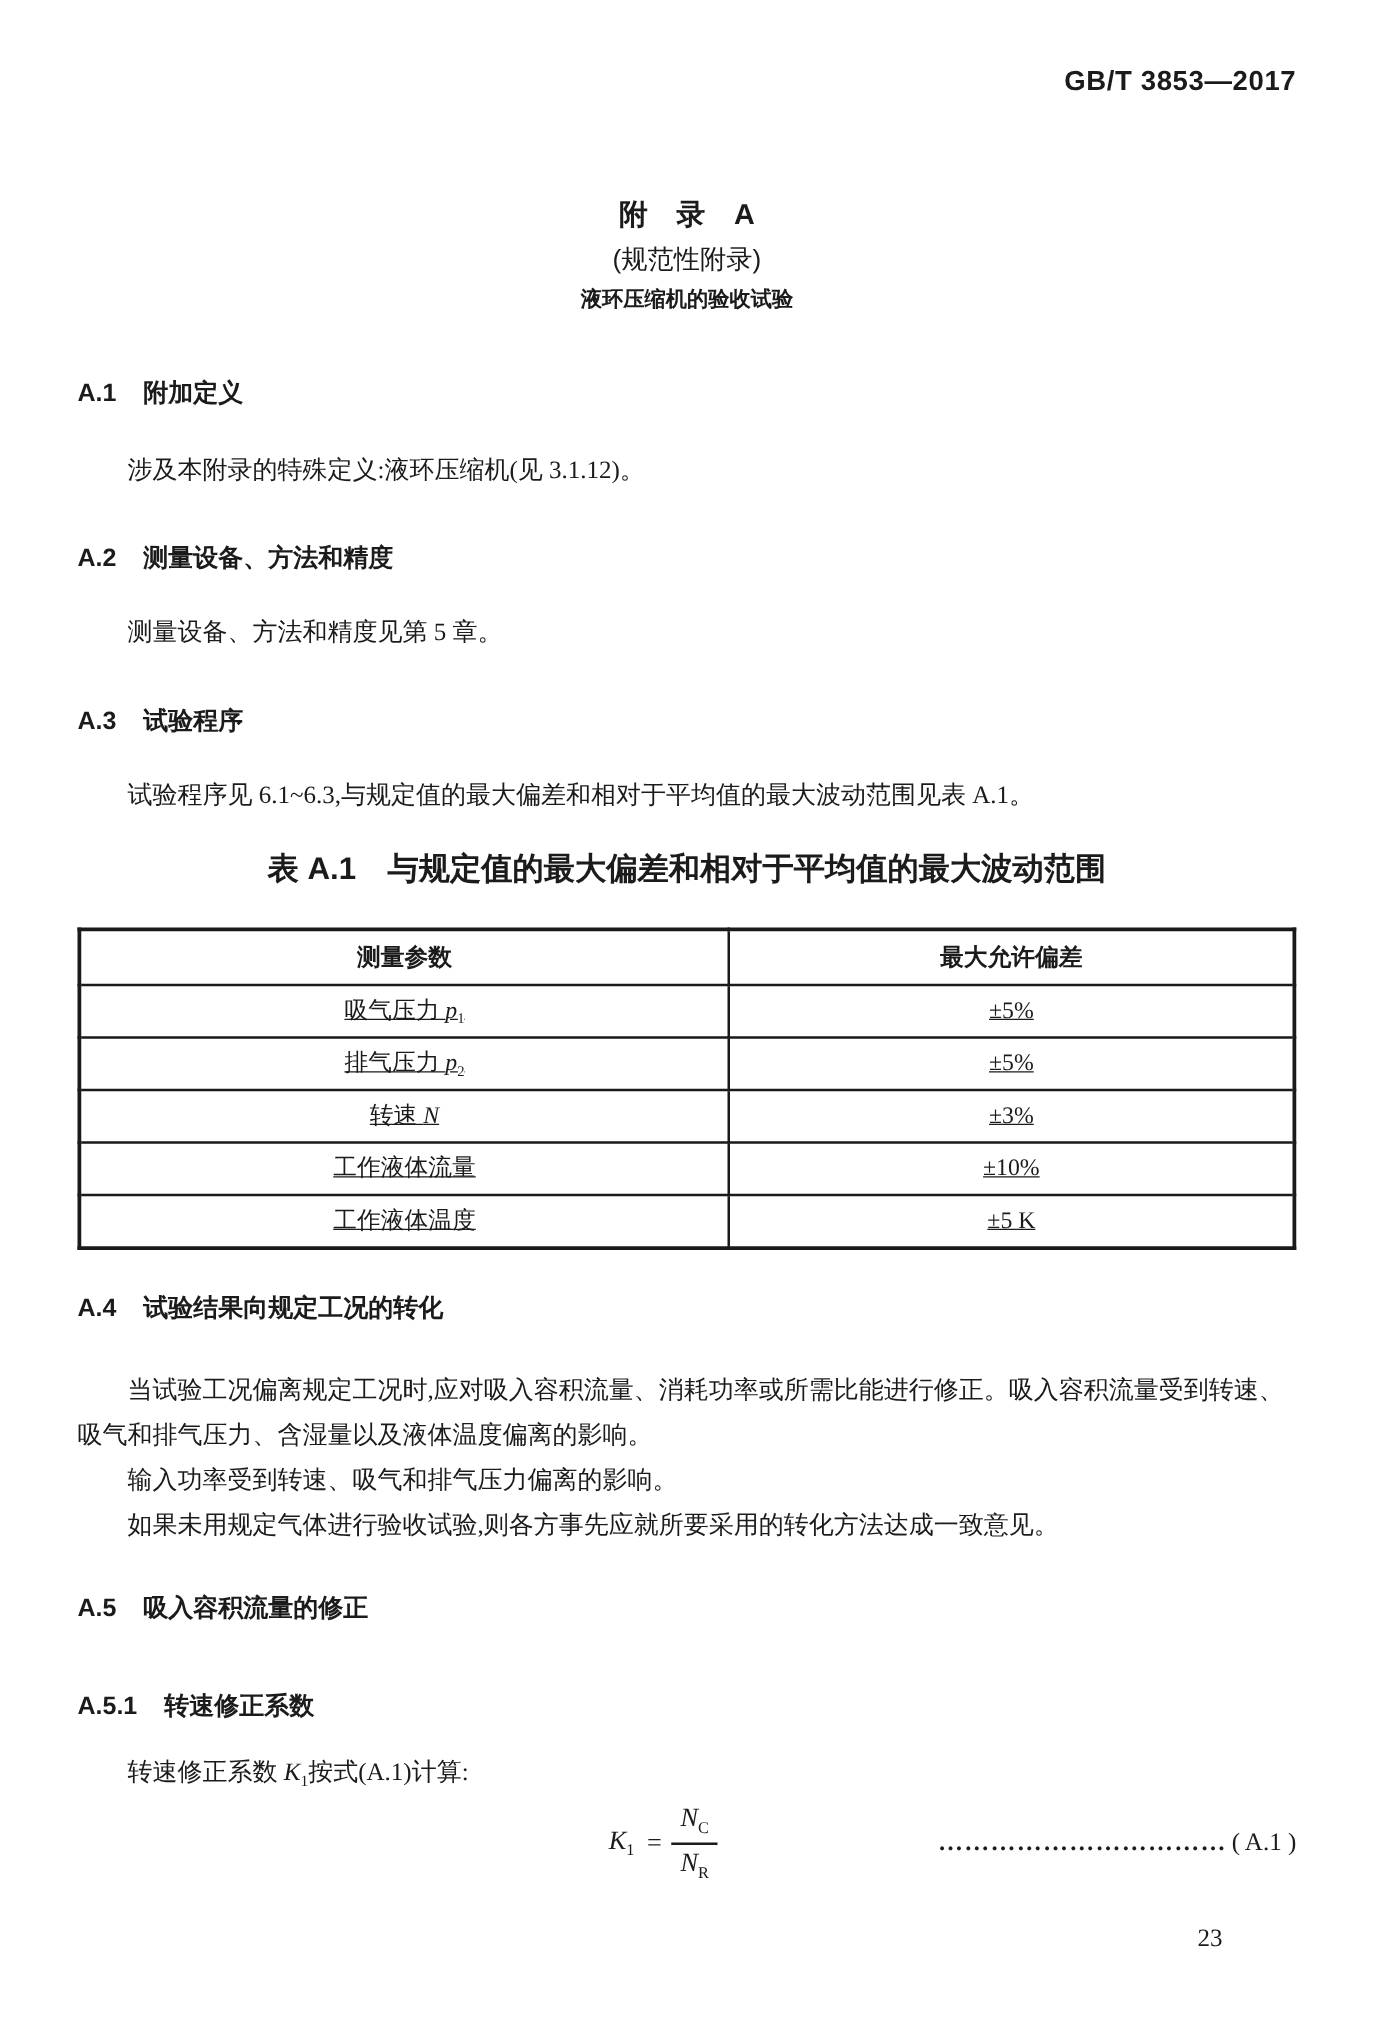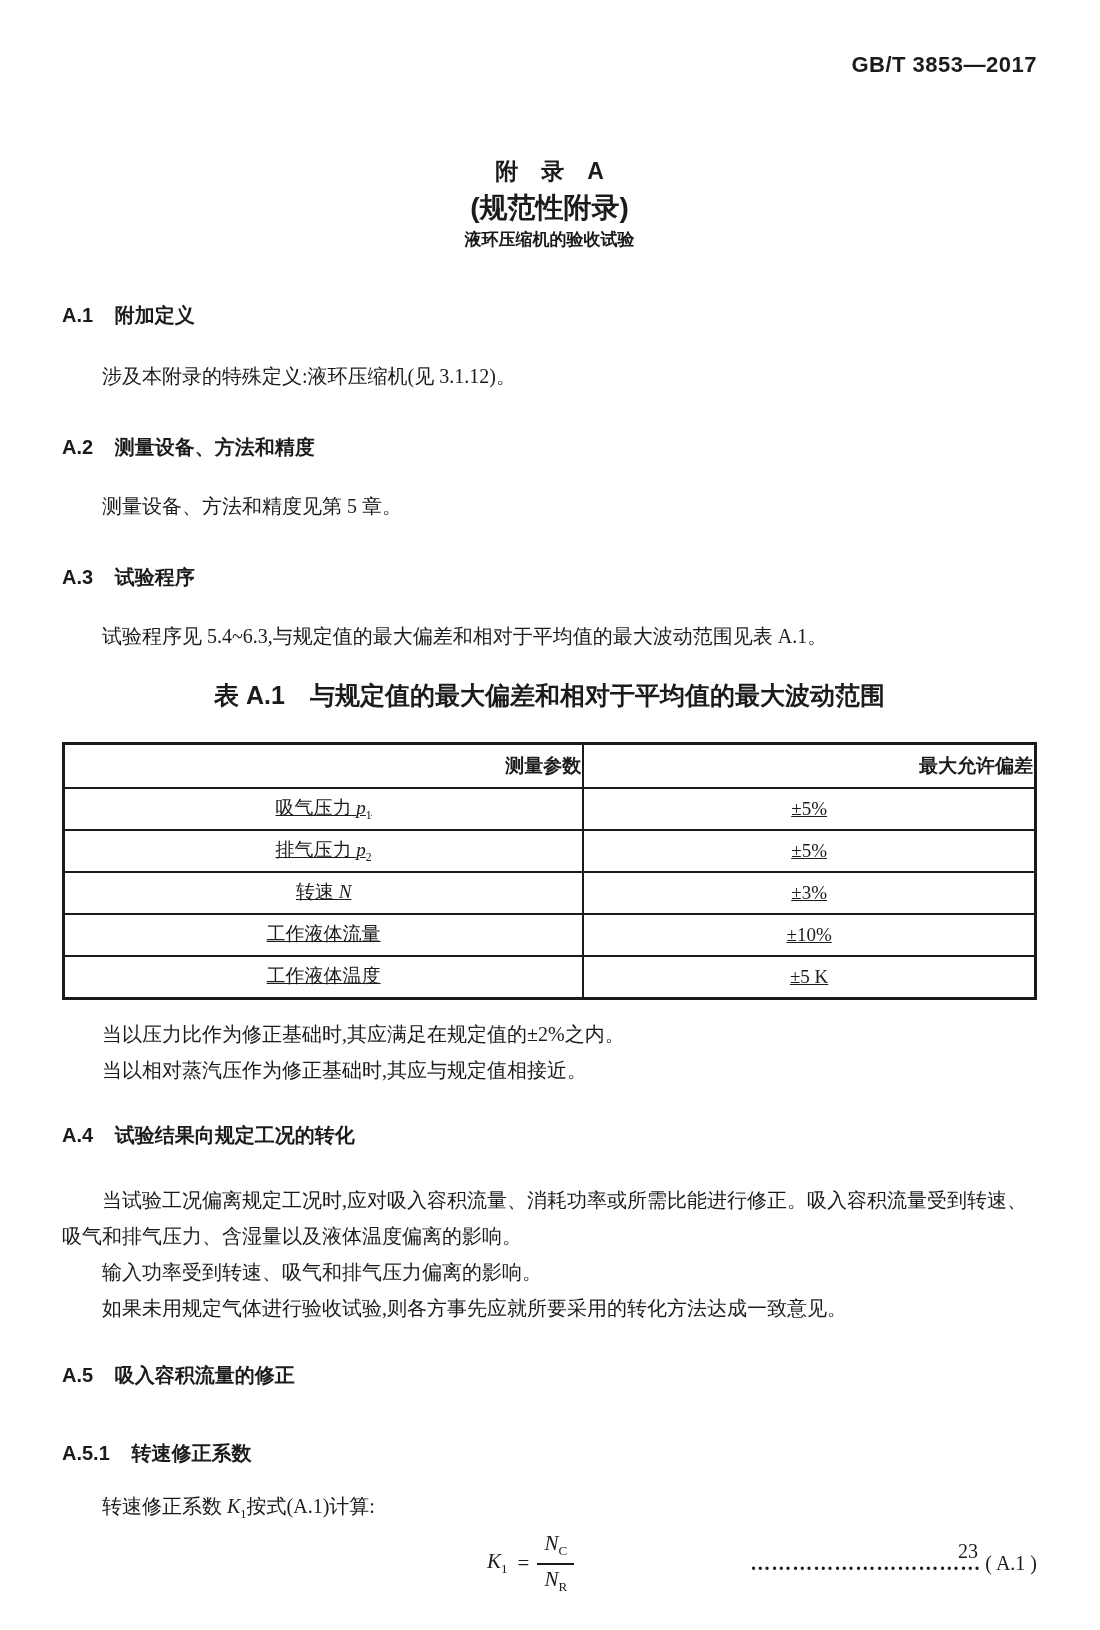--- a/index.html
+++ b/index.html
@@ -21,21 +21,21 @@
     font-size: 22px;
     line-height: 26px;
     letter-spacing: 0.5px;
   }
   .appendix-title {
     text-align: center;
     margin-top: 78px;
     font-family: "Liberation Sans", "DejaVu Sans", sans-serif;
   }
   .appendix-title .t1 { font-size: 23px; line-height: 30px; font-weight: 700; }
-  .appendix-title .t2 { font-size: 28px; line-height: 28px; font-weight: 700; margin-top: 8px; }
+  .appendix-title .t2 { font-size: 21px; line-height: 28px; font-weight: 400; margin-top: 8px; }
   .appendix-title .t3 { font-size: 17px; line-height: 28px; font-weight: 700; margin-top: 4px; }
   .clause-heading {
     font-family: "Liberation Sans", "DejaVu Sans", sans-serif;
     font-weight: 700;
     font-size: 20px;
     line-height: 26px;
     margin: 0;
   }
   .clause-num { margin-right: 16px; }
   p.body {
@@ -69,21 +69,20 @@
   table.dev-table th, table.dev-table td {
     border: 2px solid #1a1a1a;
     text-align: center;
     vertical-align: middle;
   }
   table.dev-table th {
     height: 40px;
     font-family: "Liberation Sans", "DejaVu Sans", sans-serif;
     font-weight: 700;
     font-size: 19px;
-    text-align: right;
   }
   table.dev-table td {
     height: 38px;
     font-size: 19px;
     text-decoration: underline;
   }
   table.dev-table th.col-param, table.dev-table td.col-param { width: 53.5%; }
   table.dev-table th.col-dev,  table.dev-table td.col-dev  { width: 46.5%; }
   .var { font-style: italic; font-family: "Liberation Serif", "DejaVu Serif", serif; }
   sub { font-size: 0.62em; }
@@ -141,21 +140,21 @@
   <h3 class="clause-heading" id="h-a2">
     <span class="clause-num">A.2</span>
     <span class="clause-title">测量设备、方法和精度</span>
   </h3>
   <p class="body" id="p-a2">测量设备、方法和精度见第 5 章。</p>
 
   <h3 class="clause-heading" id="h-a3">
     <span class="clause-num">A.3</span>
     <span class="clause-title">试验程序</span>
   </h3>
-  <p class="body" id="p-a3">试验程序见 5.4~6.3,与规定值的最大偏差和相对于平均值的最大波动范围见表 A.1。</p>
+  <p class="body" id="p-a3">试验程序见 6.1~6.3,与规定值的最大偏差和相对于平均值的最大波动范围见表 A.1。</p>
 
   <div class="table-caption">
     <span class="caption-label">表 A.1</span>
     <span class="caption-text">与规定值的最大偏差和相对于平均值的最大波动范围</span>
   </div>
 
   <table class="dev-table">
     <thead>
       <tr>
         <th class="col-param">测量参数</th>
@@ -179,24 +178,20 @@
         <td class="col-param"><span>工作液体流量</span><span class="var"></span><sub></sub></td>
         <td class="col-dev">±10%</td>
       </tr>
       <tr>
         <td class="col-param"><span>工作液体温度</span><span class="var"></span><sub></sub></td>
         <td class="col-dev">±5 K</td>
       </tr>
     </tbody>
   </table>
 
-  <div class="after-table">
-    <p class="body">当以压力比作为修正基础时,其应满足在规定值的±2%之内。</p>
-    <p class="body">当以相对蒸汽压作为修正基础时,其应与规定值相接近。</p>
-  </div>
 
   <h3 class="clause-heading" id="h-a4">
     <span class="clause-num">A.4</span>
     <span class="clause-title">试验结果向规定工况的转化</span>
   </h3>
   <p class="body" id="p-a4-1">当试验工况偏离规定工况时,应对吸入容积流量、消耗功率或所需比能进行修正。吸入容积流量受到转速、吸气和排气压力、含湿量以及液体温度偏离的影响。</p>
   <p class="body">输入功率受到转速、吸气和排气压力偏离的影响。</p>
   <p class="body">如果未用规定气体进行验收试验,则各方事先应就所要采用的转化方法达成一致意见。</p>
 
   <h3 class="clause-heading" id="h-a5">

